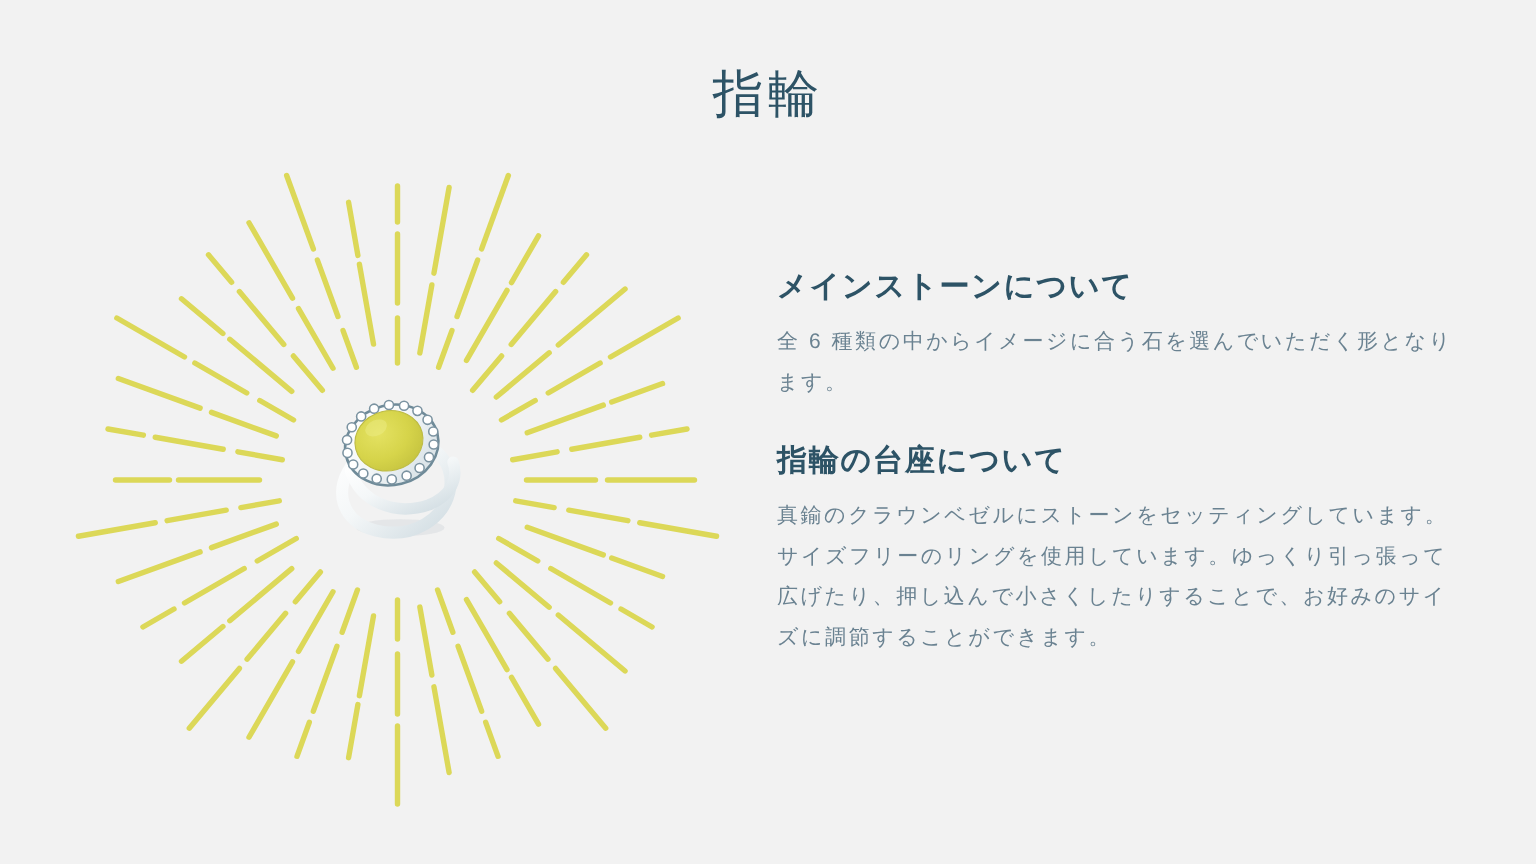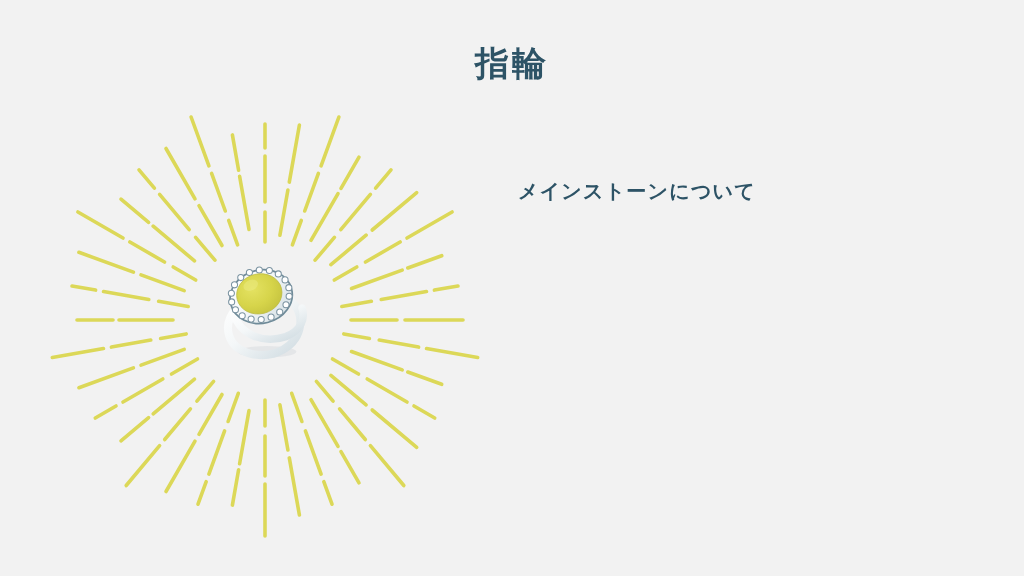--- a/index.html
+++ b/index.html
@@ -23,21 +23,21 @@
   }
 
   
   .page-title {
     position: absolute;
     top: 42px;
     left: 0;
     width: 1024px;
     text-align: center;
     font-size: 34px;
-    font-weight: 700;
+    font-weight: 400;
     color: #2d5366;
     letter-spacing: 3px;
     line-height: 1.25;
     white-space: nowrap;
   }
 
   
   .visual {
     position: absolute;
     left: 40px;
@@ -241,18 +241,23 @@
       <ellipse cx="54" cy="43" rx="24" ry="21" transform="rotate(-14 54 43)" fill="url(#gemGrad)" stroke="#bdbb45" stroke-width="0.8"></ellipse>
       <ellipse cx="45" cy="34" rx="8" ry="5.5" transform="rotate(-24 45 34)" fill="#eceb84" opacity="0.5"></ellipse>
     </svg>
 
   </div>
 
   <div class="copy">
 
     <div class="section">
       <p class="section-heading">メインストーンについて</p>
+      <p class="section-body">全 6 種類の中からイメージに合う石を選んでいただく形となります。</p>
     </div>
 
+    <div class="section">
+      <p class="section-heading">指輪の台座について</p>
+      <p class="section-body">真鍮のクラウンベゼルにストーンをセッティングしています。サイズフリーのリングを使用しています。ゆっくり引っ張って広げたり、押し込んで小さくしたりすることで、お好みのサイズに調節することができます。</p>
+    </div>
 
   </div>
 
 </div>
 
 </body></html>

